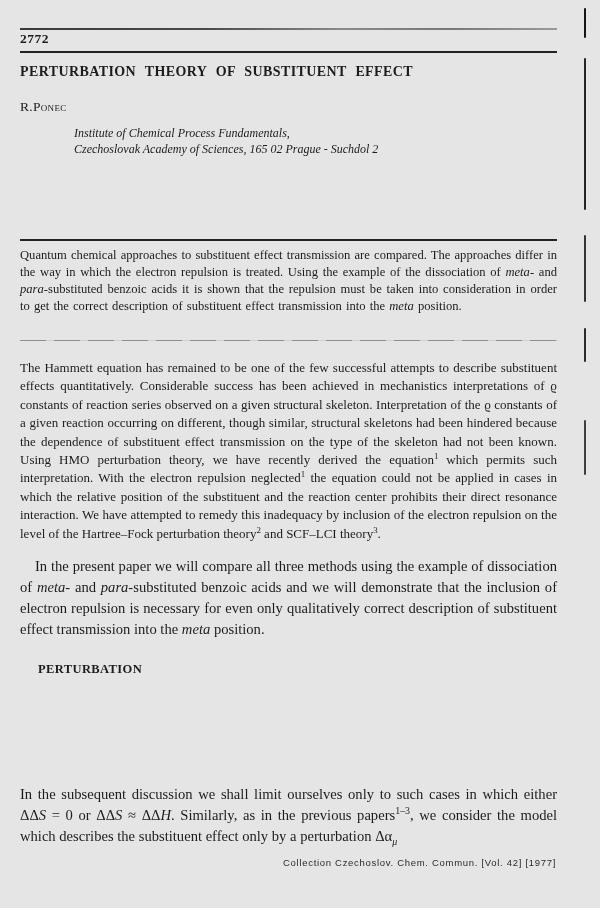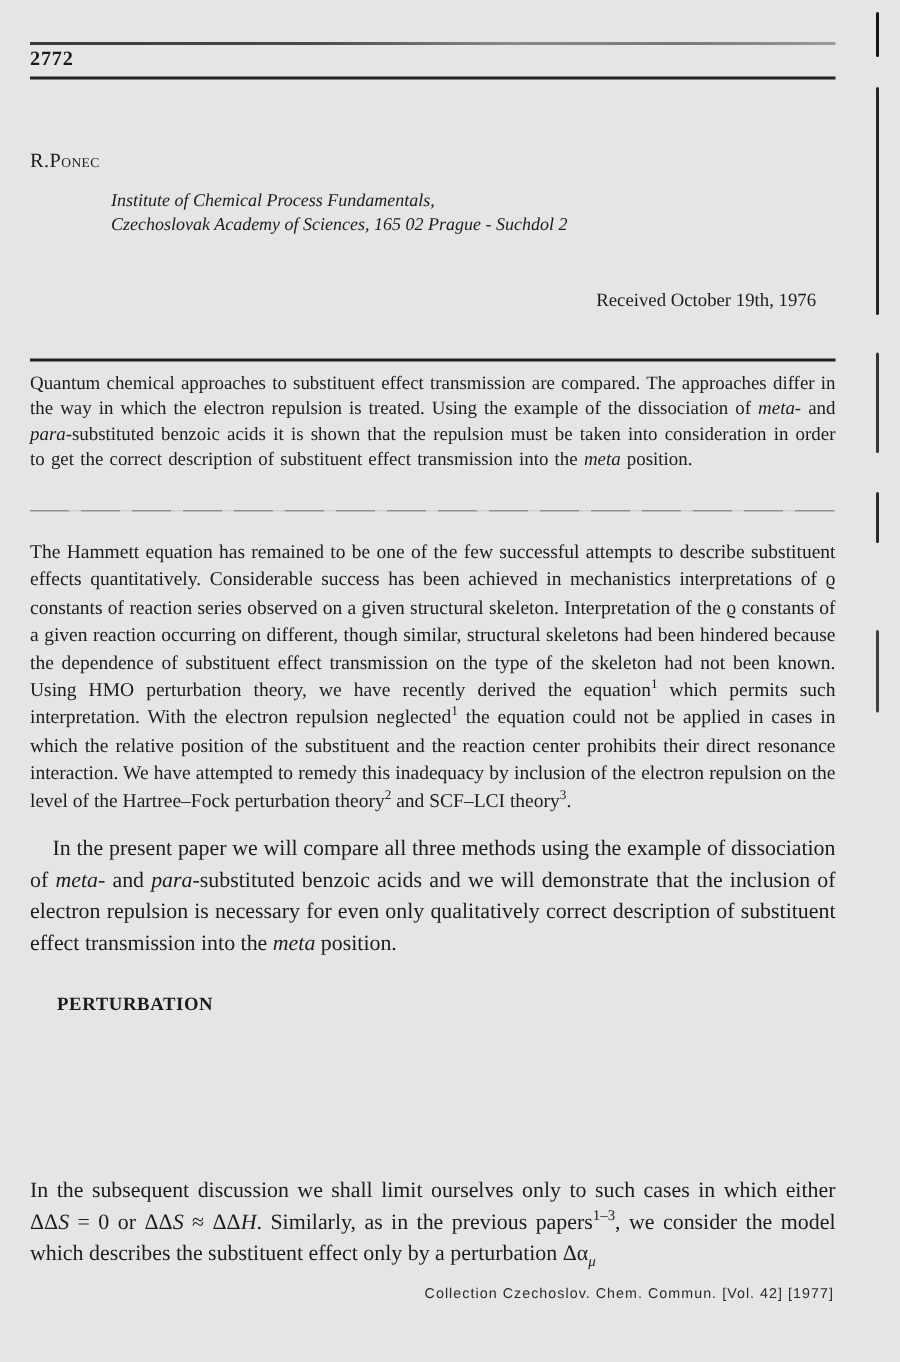--- a/index.html
+++ b/index.html
@@ -53,26 +53,26 @@
   <div class="abs edge-seg seg1"></div>
   <div class="abs edge-seg seg2"></div>
   <div class="abs edge-seg seg3"></div>
   <div class="abs edge-seg seg4"></div>
   <div class="abs edge-seg seg5"></div>
 
   <div class="abs rule-thin" style="top:28px;left:20px;width:537px;"></div>
   <div class="abs page-number">2772</div>
   <div class="abs rule-heavy" style="top:51px;left:20px;width:537px;"></div>
 
+  <h1 class="abs title" style="margin:0;">PERTURBATION THEORY OF SUBSTITUENT EFFECT</h1>
   <div class="abs author">R.Ponec</div>
   <div class="abs affil">
     <div>Institute of Chemical Process Fundamentals,</div>
     <div>Czechoslovak Academy of Sciences, 165 02 Prague - Suchdol 2</div>
   </div>
-  <div class="abs received">Received October 19th, 1976</div>
 
   <div class="abs rule-heavy" style="top:239px;left:20px;width:537px;"></div>
   <p class="abs abstract" style="margin:0;"><span>Quantum chemical approaches to substituent effect transmission are compared. The approaches differ in the way in which the electron repulsion is treated. Using the example of the dissociation of </span><span class="it">meta-</span><span> and </span><span class="it">para</span><span>-substituted benzoic acids it is shown that the repulsion must be taken into consideration in order to get the correct description of substituent effect transmission into the </span><span class="it">meta</span><span> position.</span></p>
   <div class="abs rule-faint" style="top:340px;left:20px;width:537px;"></div>
 
   <p class="abs para-sm" style="top:359px;margin:0;"><span>The Hammett equation has remained to be one of the few successful attempts to describe substituent effects quantitatively. Considerable success has been achieved in mechanistics interpretations of ϱ constants of reaction series observed on a given structural skeleton. Interpretation of the ϱ constants of a given reaction occurring on different, though similar, structural skeletons had been hindered because the dependence of substituent effect transmission on the type of the skeleton had not been known. Using HMO perturbation theory, we have recently derived the equation</span><sup>1</sup><span> which permits such interpretation. With the electron repulsion neglected</span><sup>1</sup><span> the equation could not be applied in cases in which the relative position of the substituent and the reaction center prohibits their direct resonance interaction. We have attempted to remedy this inadequacy by inclusion of the electron repulsion on the level of the Hartree–Fock perturbation theory</span><sup>2</sup><span> and SCF–LCI theory</span><sup>3</sup><span>.</span></p>
 
   <p class="abs para-lg indent" style="top:556px;margin:0;"><span>In the present paper we will compare all three methods using the example of dissociation of </span><span class="it">meta-</span><span> and </span><span class="it">para</span><span>-substituted benzoic acids and we will demonstrate that the inclusion of electron repulsion is necessary for even only qualitatively correct description of substituent effect transmission into the </span><span class="it">meta</span><span> position.</span></p>
 
   <h2 class="abs section-heading" style="margin:0;">PERTURBATION</h2>

